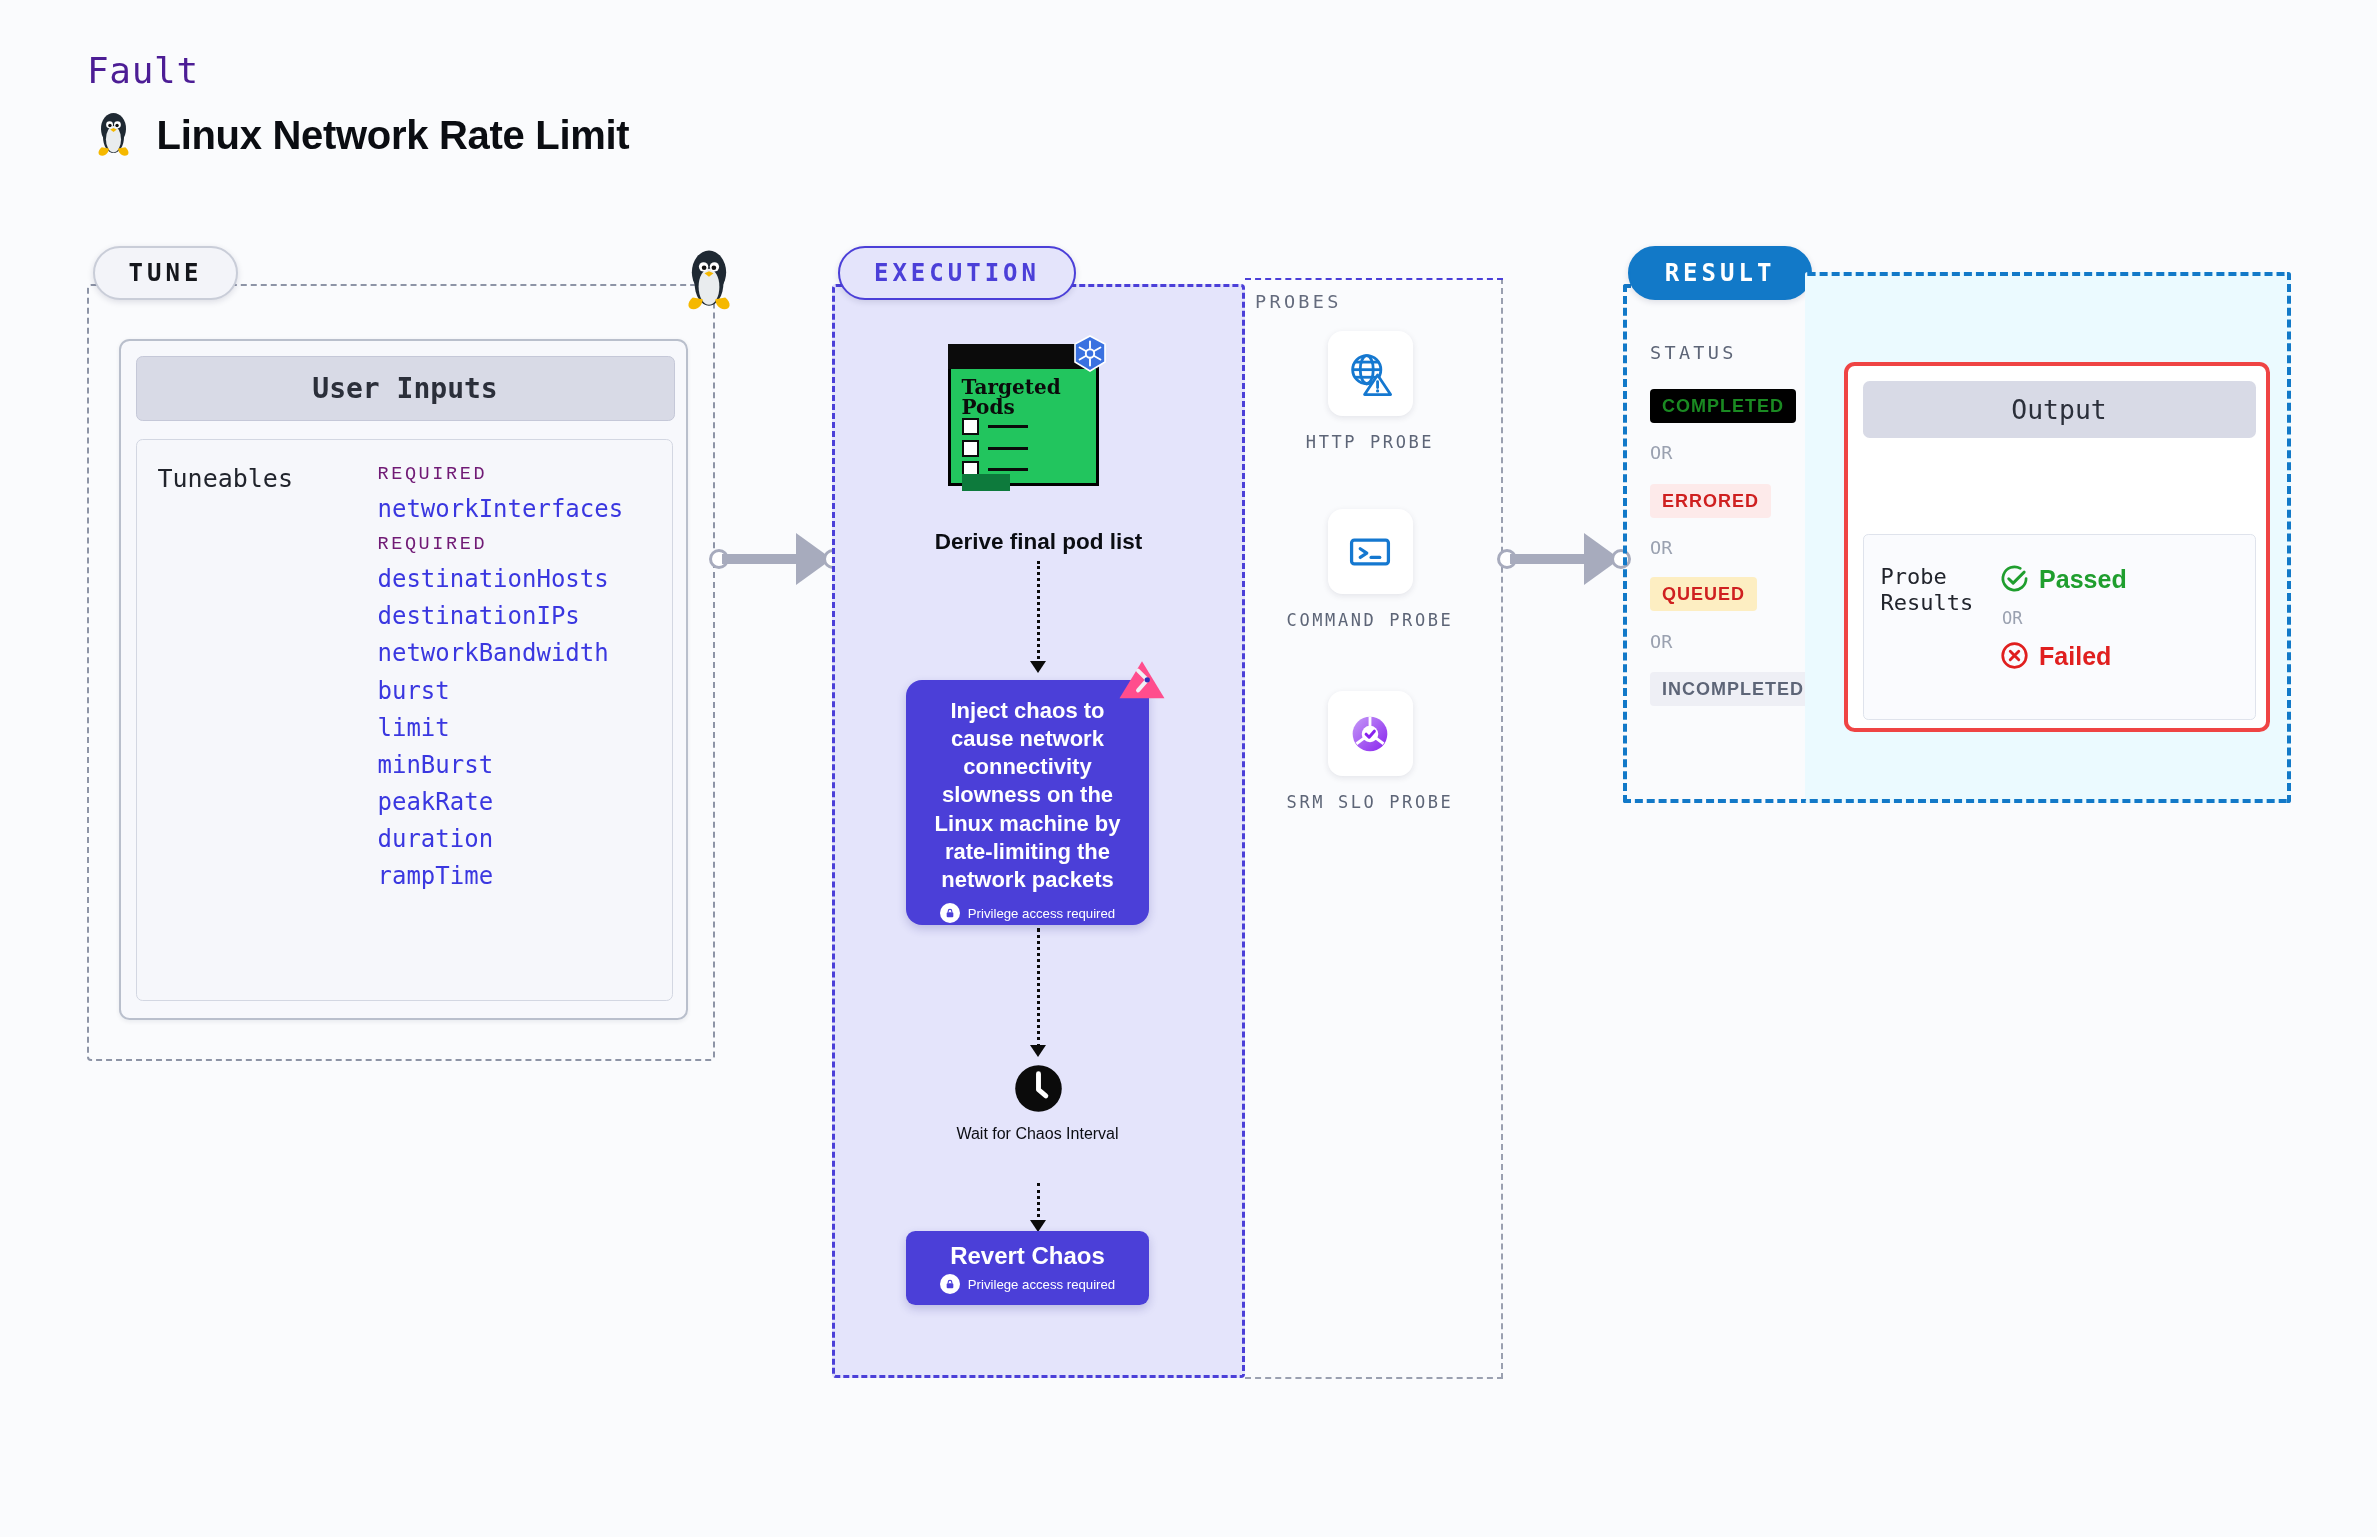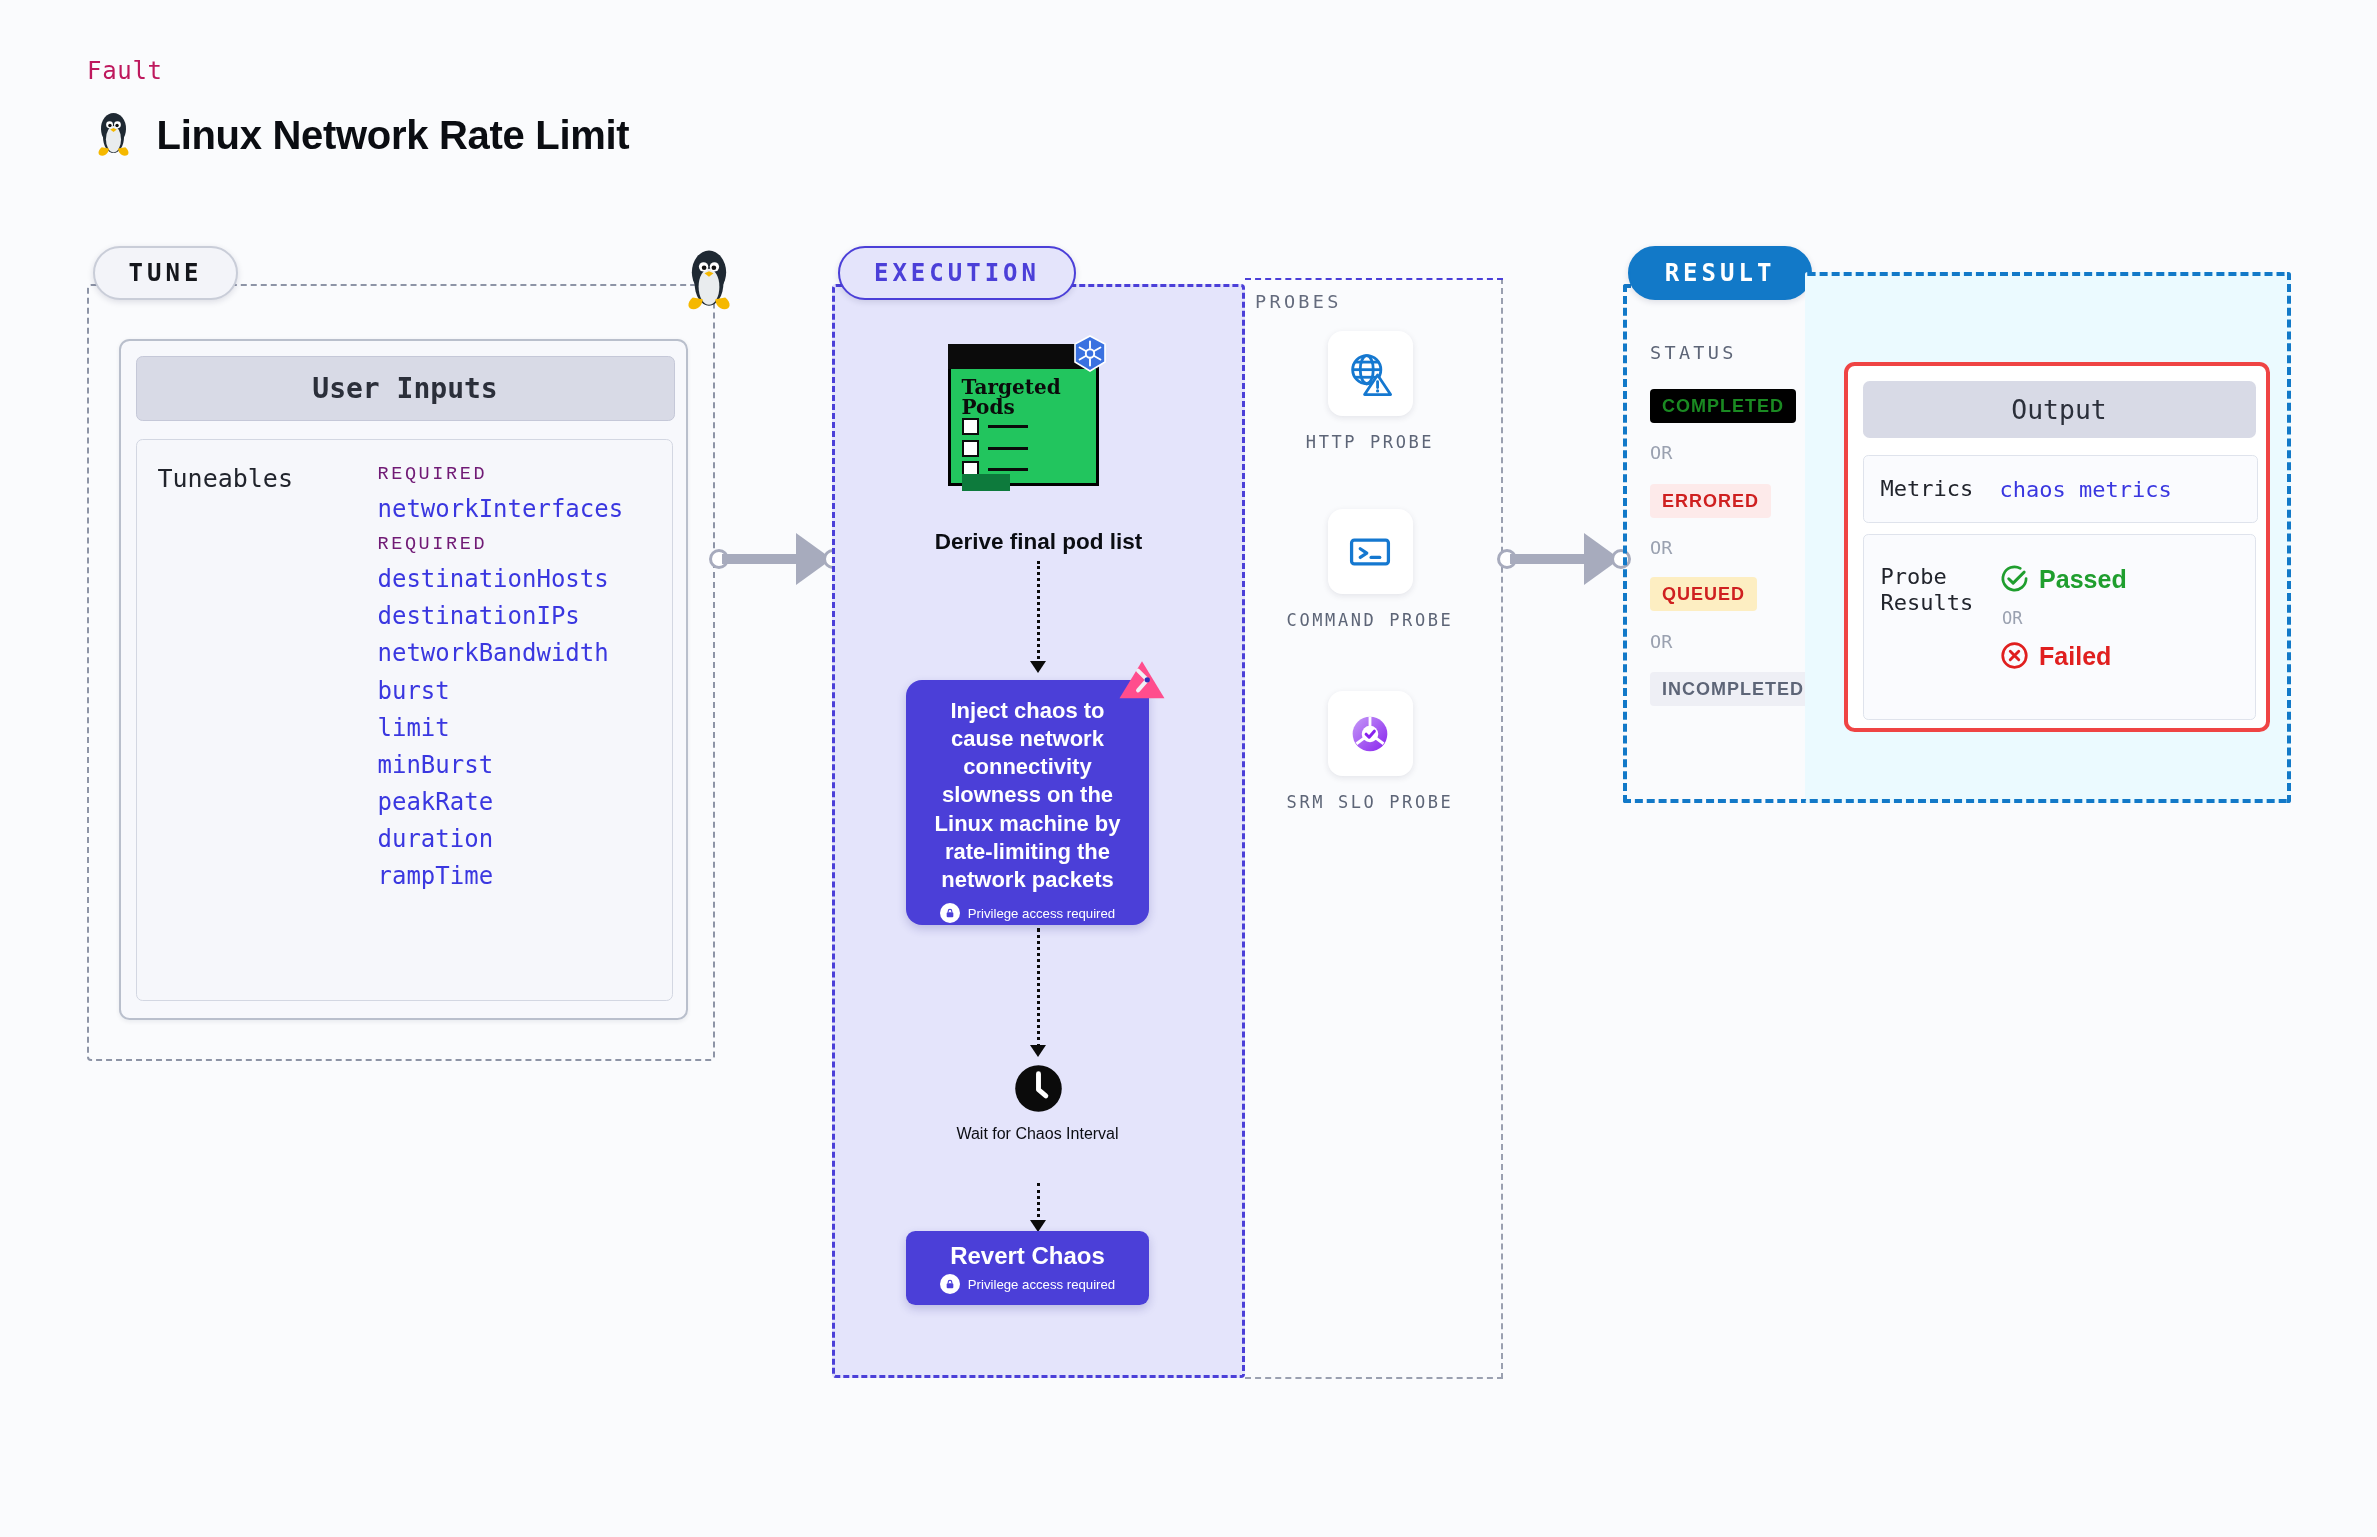--- a/index.html
+++ b/index.html
@@ -8,21 +8,21 @@
     background:#fafbfd;
     font-family:"Liberation Sans",sans-serif;
     position:relative;
     overflow:hidden;
   }
 
   
   #fault-label{
     position:absolute;left:87px;top:50px;
     font-family:"DejaVu Sans Mono","Liberation Mono",monospace;
-    font-size:24px;color:#be185d;letter-spacing:0.7px;margin-top:7px;
+    font-size:36px;color:#4c1d95;letter-spacing:0.7px;
   }
   #title-row{position:absolute;left:93px;top:109px;display:flex;align-items:center;gap:22.5px;}
   #title-text{
     font-size:40px;font-weight:bold;color:#0b0d12;letter-spacing:-0.3px;
   }
   .region-pill{
     position:absolute;display:flex;align-items:center;justify-content:center;
     border-radius:660px;box-sizing:border-box;
     font-family:"DejaVu Sans Mono","Liberation Mono",monospace;
     font-weight:bold;letter-spacing:4px;
@@ -478,24 +478,20 @@
 <div class="or-text" style="top:442px;">OR</div>
 <div class="status-chip" style="top:484px;background:#fdeaea;color:#cf2020;">ERRORED</div>
 <div class="or-text" style="top:537px;">OR</div>
 <div class="status-chip" style="top:577px;background:#fdeec2;color:#cf2020;">QUEUED</div>
 <div class="or-text" style="top:631px;">OR</div>
 <div class="status-chip" style="top:672px;background:#eeeff5;color:#5d6577;">INCOMPLETED</div>
 
 <div id="output-region"></div>
 <div id="output-card">
   <div id="output-header">Output</div>
-  <div id="metrics-row">
-    <span class="row-key">Metrics</span>
-    <span id="metrics-value">chaos metrics</span>
-  </div>
   <div id="probe-results-row">
     <span class="row-key">Probe Results</span>
     <span>
       <span class="res-line">
         <span>
           <svg width="29" height="29" viewBox="0 0 30 30" aria-hidden="true">
             <path d="M27 15 A12 12 0 1 1 21 4.6" fill="none" stroke="#1f9e2e" stroke-width="2.8" stroke-linecap="round"></path>
             <path d="M9 15.2 L13.6 19.8 L25 8.4" fill="none" stroke="#1f9e2e" stroke-width="3" stroke-linecap="round" stroke-linejoin="round"></path>
           </svg>
         </span>

